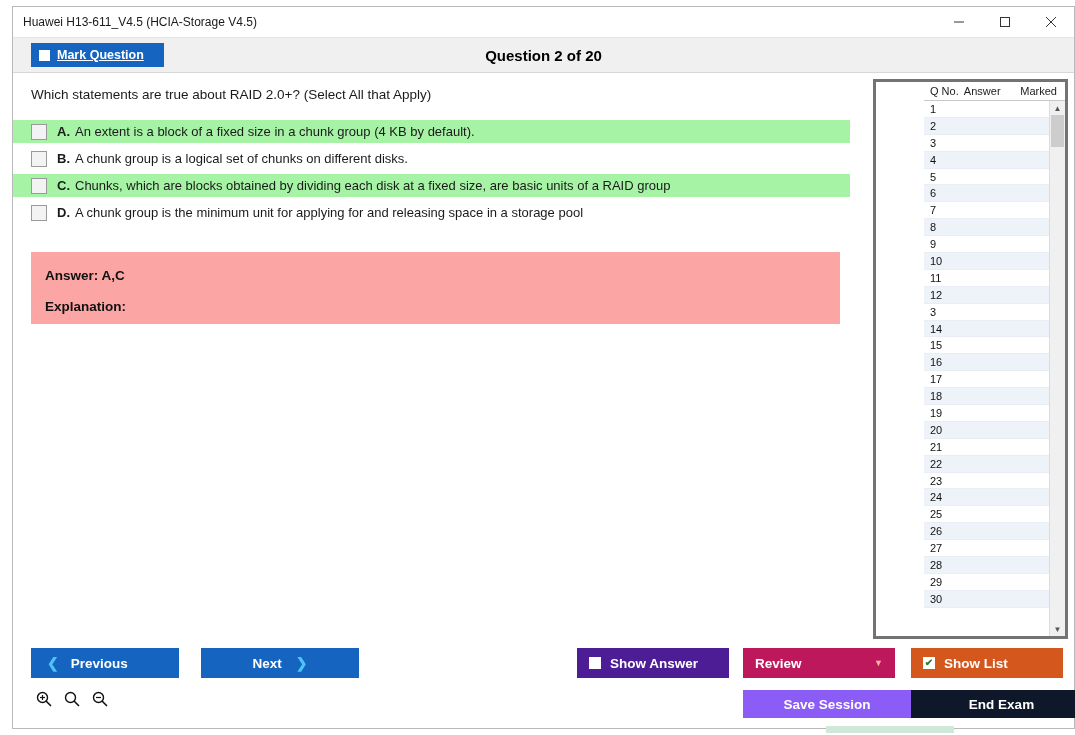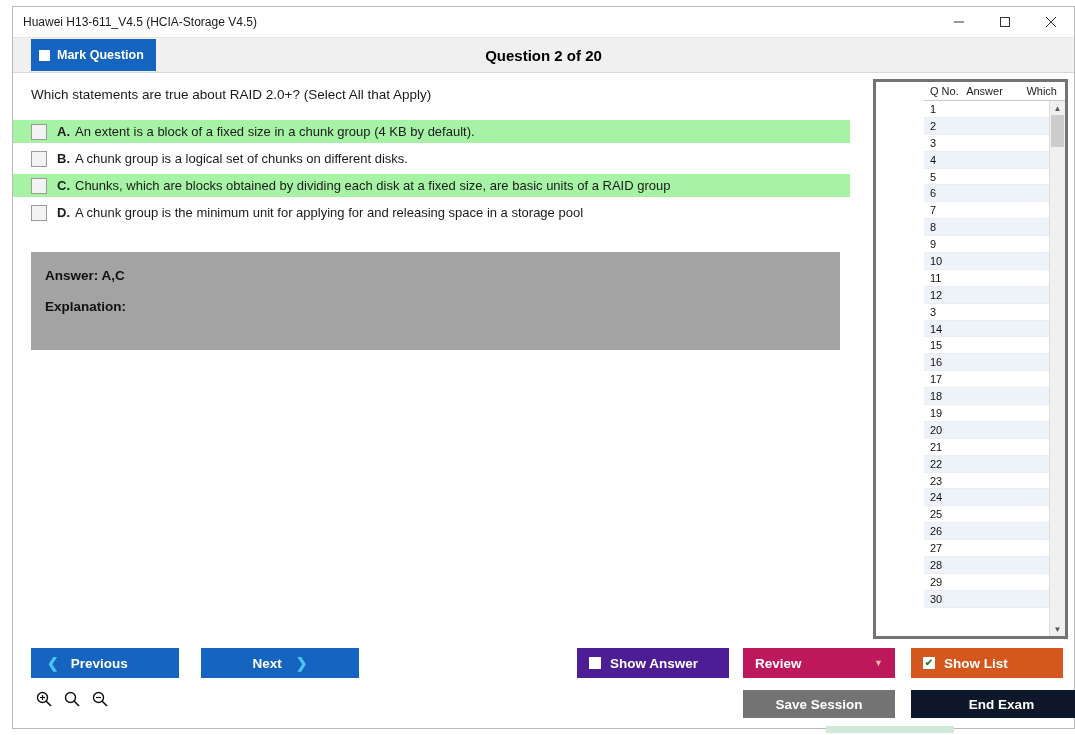--- a/index.html
+++ b/index.html
@@ -64,30 +64,31 @@
     height: 34px;
     min-height: 34px;
     background: #f0f0f0;
     border-bottom: 1px solid #d8d8d8;
     display: flex;
     align-items: center;
     position: relative;
   }
   .mark-question {
     margin-left: 18px;
-    height: 32px;
+    height: 24px;
     background: #1565c0;
     color: #ffffff;
     font-size: 12.5px;
     font-weight: bold;
     display: flex;
     align-items: center;
-    padding: 0 12px 0 8px;
+    padding: 0 20px 0 8px;
     border: none;
     cursor: pointer;
+    text-decoration: underline;
   }
   .mark-question .cb {
     width: 11px;
     height: 11px;
     background: #ffffff;
     margin-right: 7px;
     display: inline-block;
   }
   .question-counter {
     position: absolute;
@@ -141,22 +142,22 @@
     border: 1px solid #9a9a9a;
     background: #f3f3f3;
     margin-right: 10px;
   }
   .choice .letter {
     font-weight: bold;
     margin-right: 5px;
   }
   .answer-panel {
     margin: 28px 10px 0 18px;
-    background: #a3a3a3;
-    height: 98px;
+    background: #fca5a5;
+    height: 72px;
     padding: 16px 11px 0 14px;
     box-sizing: border-box;
   }
   .answer-line {
     font-size: 13.5px;
     font-weight: bold;
     color: #111111;
     margin-bottom: 16px;
   }
 
@@ -301,22 +302,22 @@
     background: #d4571e;
     justify-content: flex-start;
     padding-left: 12px;
   }
   .btn-showlist .cb {
     width: 12px; height: 12px; background: #ffffff; margin-right: 9px;
     color: #2e7d32; font-size: 10px; line-height: 12px; text-align: center;
     font-weight: bold;
   }
   .btn-save {
-    left: 730px; top: 50px; width: 152px; height: 28px;
-    background: #737373;
+    left: 730px; top: 50px; width: 168px; height: 28px;
+    background: #8b5cf6;
   }
   .btn-end {
     left: 898px; top: 50px; width: 181px; height: 28px;
     background: #0f172a;
   }
   .zoom-tools {
     position: absolute;
     left: 22px;
     top: 50px;
     display: flex;
@@ -403,21 +404,21 @@
       <div class="answer-panel">
         <div class="answer-line">Answer: A,C</div>
         <div class="answer-line">Explanation:</div>
       </div>
     </div>
 
     <div class="qlist">
       <div class="qlist-head">
         <div class="c1">Q No.</div>
         <div class="c2">Answer</div>
-        <div class="c3">Which</div>
+        <div class="c3">Marked</div>
       </div>
       <div class="qlist-rows-wrap">
         <div class="qlist-rows" id="qrows">
             <div class="qrow">
               <div class="n">1</div>
               <div class="a"></div>
               <div class="m"></div>
             </div>
             <div class="qrow">
               <div class="n">2</div>

